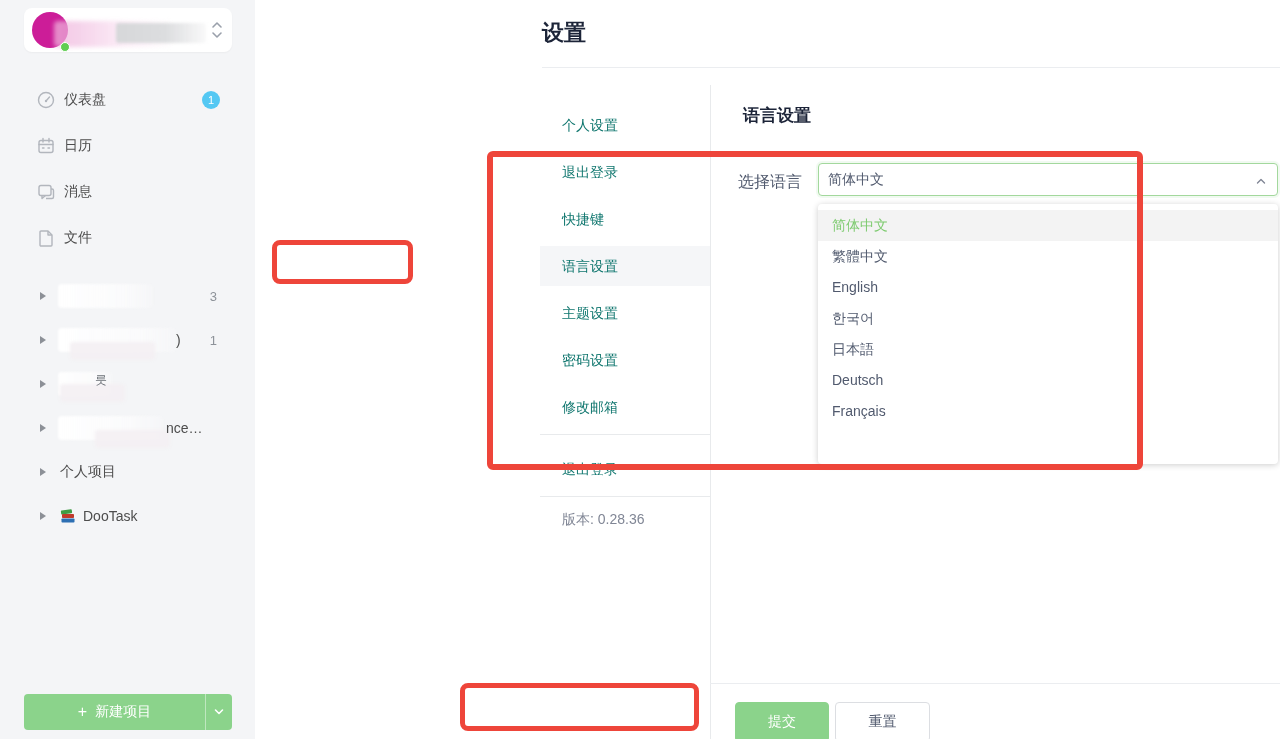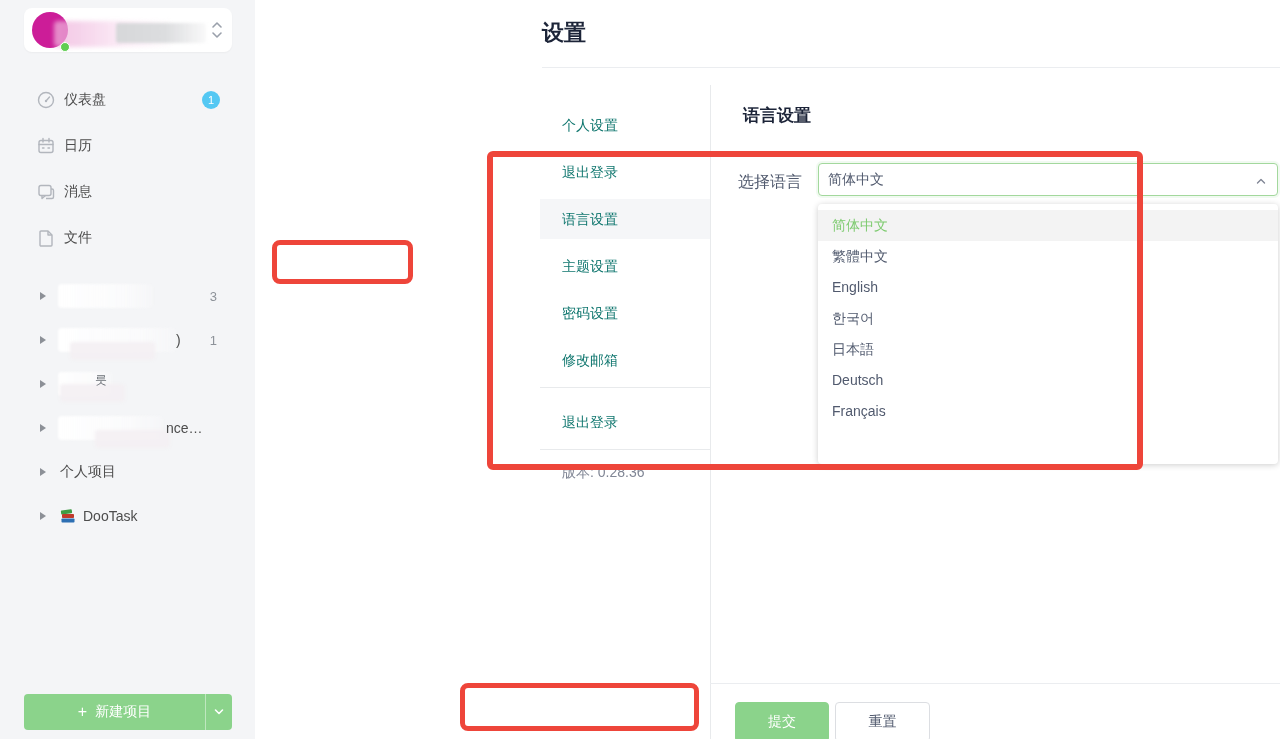--- a/index.html
+++ b/index.html
@@ -191,20 +191,21 @@
 </div>
 
 <div class="main">
   <div class="page-title">设置</div>
   <div class="hr-top"></div>
   <div class="vdiv"></div>
 
   <div class="menu">
     <div class="menu-item">个人设置</div>
     <div class="menu-item">退出登录</div>
+    <div class="menu-item">快捷键</div>
     <div class="menu-item active">语言设置</div>
     <div class="menu-item">主题设置</div>
     <div class="menu-item">密码设置</div>
     <div class="menu-item">修改邮箱</div>
     <div class="menu-div"></div>
     <div class="menu-item">退出登录</div>
     <div class="menu-div"></div>
     <div class="version">版本: 0.28.36</div>
   </div>
 

